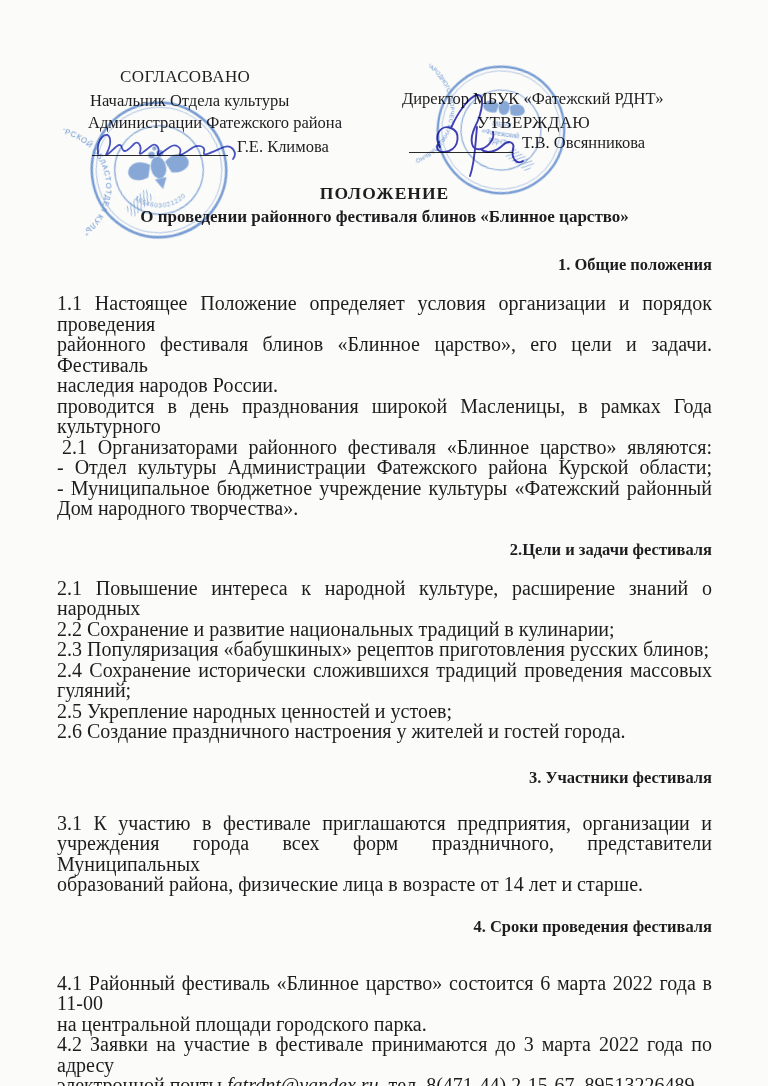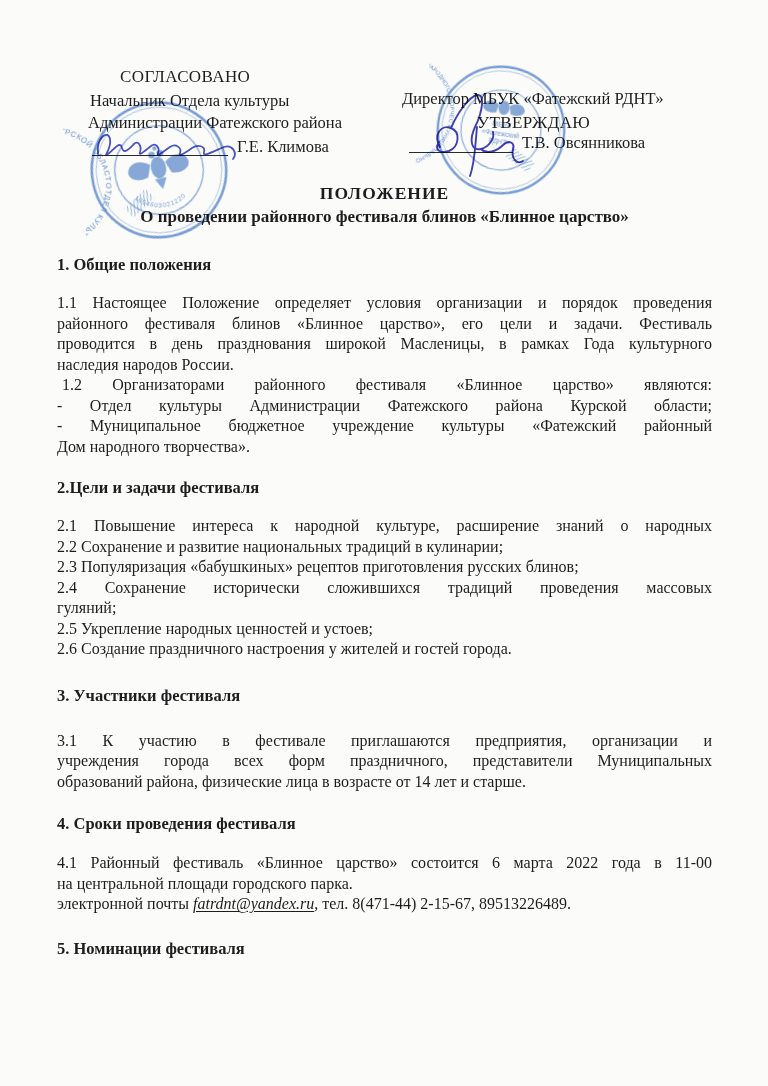--- a/index.html
+++ b/index.html
@@ -29,29 +29,29 @@
     position:absolute;left:57px;top:183px;width:655px;
     text-align:center;font-weight:bold;font-size:17.5px;letter-spacing:1px;z-index:2;
   }
   .doc-subtitle{
     position:absolute;left:57px;top:207px;width:655px;
     text-align:center;font-weight:bold;font-size:17px;z-index:2;
   }
   
   .doc-body{position:absolute;left:57px;top:250px;width:655px;z-index:2;}
   .sec-heading{
-    text-align:left;font-weight:bold;font-size:16.5px;line-height:21px;
+    text-align:right;font-weight:bold;font-size:16.5px;line-height:21px;
   }
   .h1{margin:4px 0 18px;}
   .h2{margin:20px 0 18px;}
   .h3{margin:25px 0 25px;}
-  .h4{margin:21px 0 19px;}
+  .h4{margin:21px 0 36px;}
   .h5{margin:23px 0 10px;}
   .line{
-    font-size:16px;line-height:20.5px;text-align:justify;
+    font-size:20px;line-height:20.5px;text-align:justify;
   }
   .jl{text-align-last:justify;}
   .indent{padding-left:5px;}
   .email{text-decoration:underline;text-underline-offset:2px;font-style:italic;}
   
   .stamp{position:absolute;color:var(--stamp-blue);mix-blend-mode:multiply;
          filter:blur(.35px);opacity:.88;z-index:4;}
   .stamp-left{left:74px;top:85px;width:170px;height:170px;transform:rotate(-12deg);}
   .stamp-right{left:421px;top:50px;width:160px;height:160px;transform:rotate(8deg);}
   .sig{position:absolute;mix-blend-mode:multiply;z-index:5;}
@@ -75,23 +75,23 @@
   <div class="hdr" style="left:522px;top:133px;">Т.В. Овсянникова</div>
 
   <div class="doc-title">ПОЛОЖЕНИЕ</div>
   <div class="doc-subtitle">О проведении районного фестиваля блинов «Блинное царство»</div>
 
   <div class="doc-body">
 
     <div class="sec-heading h1">1. Общие положения</div>
     <div class="line jl">1.1 Настоящее Положение определяет условия организации и порядок проведения</div>
     <div class="line jl">районного фестиваля блинов «Блинное царство», его цели и задачи.  Фестиваль</div>
+    <div class="line">наследия народов России.</div>
     <div class="line jl">проводится в день празднования широкой Масленицы, в рамках Года культурного</div>
-    <div class="line">наследия народов России.</div>
-    <div class="line jl indent">1.2 Организаторами районного фестиваля «Блинное царство» являются:</div>
+    <div class="line jl indent">2.1 Организаторами районного фестиваля «Блинное царство» являются:</div>
     <div class="line jl">- Отдел культуры Администрации Фатежского района Курской области;</div>
     <div class="line jl">- Муниципальное бюджетное учреждение культуры «Фатежский районный</div>
     <div class="line">Дом народного творчества».</div>
 
     <div class="sec-heading h2">2.Цели и задачи фестиваля</div>
     <div class="line jl">2.1 Повышение интереса к народной культуре, расширение знаний о народных</div>
     <div class="line">2.2 Сохранение и  развитие национальных традиций в кулинарии;</div>
     <div class="line">2.3 Популяризация «бабушкиных» рецептов приготовления русских блинов;</div>
     <div class="line jl">2.4 Сохранение исторически сложившихся традиций проведения массовых</div>
     <div class="line">гуляний;</div>
@@ -99,20 +99,21 @@
     <div class="line">2.6 Создание праздничного настроения у жителей и гостей города.</div>
 
     <div class="sec-heading h3">3. Участники фестиваля</div>
     <div class="line jl">3.1 К участию в фестивале приглашаются предприятия, организации и</div>
     <div class="line jl">учреждения города всех форм праздничного, представители Муниципальных</div>
     <div class="line">образований района, физические лица в возрасте от 14 лет и старше.</div>
 
     <div class="sec-heading h4">4. Сроки  проведения фестиваля</div>
     <div class="line jl">4.1 Районный фестиваль «Блинное царство» состоится 6 марта 2022 года в 11-00</div>
     <div class="line">на центральной площади городского парка.</div>
+    <div class="line jl">4.2 Заявки на участие в фестивале принимаются  до 3 марта 2022 года по адресу</div>
     <div class="line">
       <span>электронной почты </span><span class="email">fatrdnt@yandex.ru</span><span>, тел. 8(471-44) 2-15-67, 89513226489.</span>
     </div>
 
     <div class="sec-heading h5">5. Номинации фестиваля</div>
   </div>
 
   <svg class="stamp stamp-left" viewBox="0 0 200 200">
     <defs>
       <pattern id="hatchL" width="4" height="4" patternUnits="userSpaceOnUse" patternTransform="rotate(40)">

